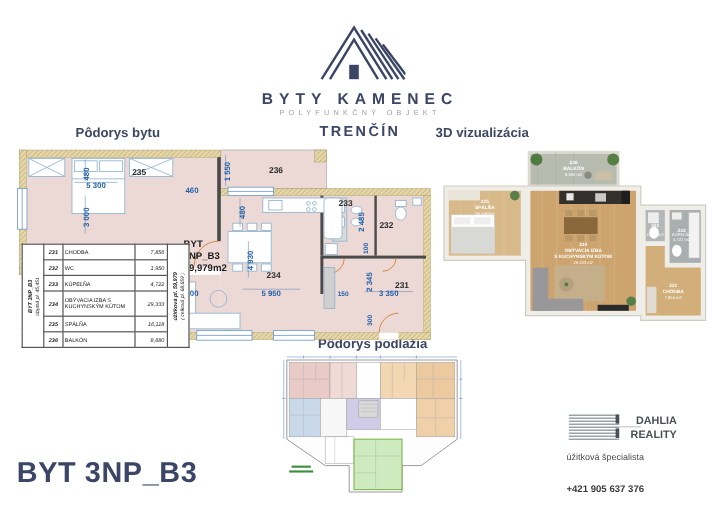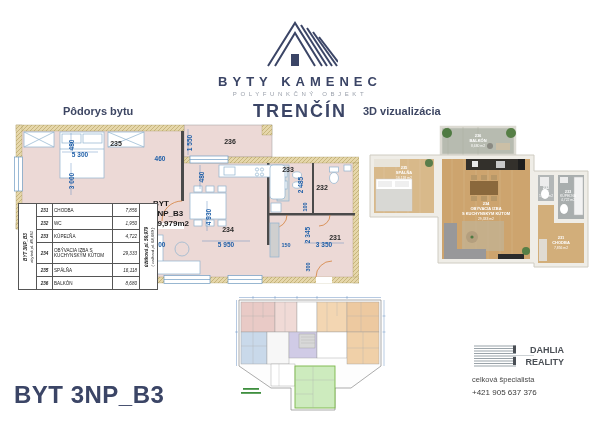--- a/index.html
+++ b/index.html
@@ -2,21 +2,21 @@
 <html><head>
 <meta charset="utf-8">
 <style>
   html,body{margin:0;padding:0;background:#9a9a9a;}
   .page{position:relative;width:600px;height:426px;background:#ffffff;margin:0 auto;
         font-family:"Liberation Sans",sans-serif;overflow:hidden;}
   
   .brand{position:absolute;left:0;right:0;top:16px;text-align:center;}
   .brand-name{color:#3b4566;font-weight:bold;font-size:13px;letter-spacing:5px;margin-top:2px;}
   .brand-sub{color:#9aa0ab;font-size:6px;letter-spacing:3.6px;margin-top:2px;}
-  .brand-city{color:#3b4566;font-weight:bold;font-size:18px;letter-spacing:2px;margin-top:4px;}
+  .brand-city{color:#3b4566;font-weight:bold;font-size:12px;letter-spacing:2px;margin-top:4px;}
   
   .h2{position:absolute;font-size:11px;font-weight:bold;color:#3d4663;}
   #h-plan{left:15px;top:105px;padding-left:48px;}
   #h-viz{left:363px;top:105px;text-align:center;}
   #h-floor{left:233px;top:281px;width:155px;text-align:center;}
   
   #plan-svg{position:absolute;left:14px;top:119px;}
   #viz-svg{position:absolute;left:368px;top:121px;}
   #floor-svg{position:absolute;left:233px;top:296px;}
   svg text{font-family:"Liberation Sans",sans-serif;}
@@ -38,21 +38,21 @@
   .vtext{position:absolute;top:50%;left:50%;transform:translate(-50%,-50%) rotate(-90deg);
          display:flex;flex-direction:column;align-items:center;gap:1px;white-space:nowrap;}
   .vb{font-style:italic;font-weight:bold;font-size:4.6px;}
   .vi{font-style:italic;font-size:4.2px;}
   
   .big-title{position:absolute;left:14px;top:381px;font-size:24px;font-weight:bold;
              color:#3b4566;letter-spacing:0.5px;}
   .agent{position:absolute;left:472px;top:343px;width:122px;text-align:left;}
   .agent-name{font-size:8px;font-weight:bold;color:#3a3a3a;margin-top:5px;}
   .agent-role{font-size:7.5px;color:#4a4a4a;margin-top:2px;}
-  .agent-phone{font-size:8px;font-weight:normal;color:#3a3a3a;margin-top:4px;}
+  .agent-phone{font-size:8px;font-weight:bold;color:#3a3a3a;margin-top:18px;}
 </style>
 </head>
 <body>
 
 <div class="page">
 
   <div class="brand">
     <svg width="76" height="52" viewBox="0 0 76 52">
       <g fill="none" stroke="#3b4566" stroke-width="2">
         <path d="M6,50 L33,7 L60,50"></path>
@@ -64,20 +64,21 @@
       </g>
       <rect x="29" y="38" width="8" height="12" fill="#3b4566"></rect>
     </svg>
     <div class="brand-name">BYTY KAMENEC</div>
     <div class="brand-sub">POLYFUNKČNÝ OBJEKT</div>
     <div class="brand-city">TRENČÍN</div>
   </div>
 
   <div class="h2" id="h-plan">Pôdorys bytu</div>
   <div class="h2" id="h-viz">3D vizualizácia</div>
+  <div class="h2" id="h-floor">Pôdorys podlažia</div>
 
   <svg id="plan-svg" width="345" height="170" viewBox="0 0 345 170">
     <defs>
       <pattern id="hatch" width="4" height="4" patternUnits="userSpaceOnUse">
         <rect width="4" height="4" fill="#e6d7ab"></rect>
         <path d="M0,4 L4,0" stroke="#b3a05e" stroke-width="0.6"></path>
       </pattern>
     </defs>
 
     <g>
@@ -421,17 +422,17 @@
           <line x1="2" y1="20.5" x2="56" y2="20.5"></line>
         <line x1="2" y1="23" x2="48" y2="23"></line>
       </g>
       <rect x="44" y="1" width="48" height="10.5" fill="#ffffff"></rect>
       <rect x="44" y="13" width="48" height="11" fill="#ffffff"></rect>
       <rect x="41" y="2.5" width="3" height="7.5" fill="#4a4f55"></rect>
       <rect x="41" y="14" width="3" height="8" fill="#4a4f55"></rect>
       <text x="92" y="10" text-anchor="end" font-size="9" font-weight="bold" fill="#4a4f55">DAHLIA</text>
       <text x="92" y="22" text-anchor="end" font-size="9" font-weight="bold" fill="#4a4f55">REALITY</text>
     </svg>
-    <div class="agent-role">celková špecialista</div>
+    <div class="agent-role">úžitková špecialista</div>
     <div class="agent-phone">+421 905 637 376</div>
   </div>
 
 </div>
 
 </body></html>

